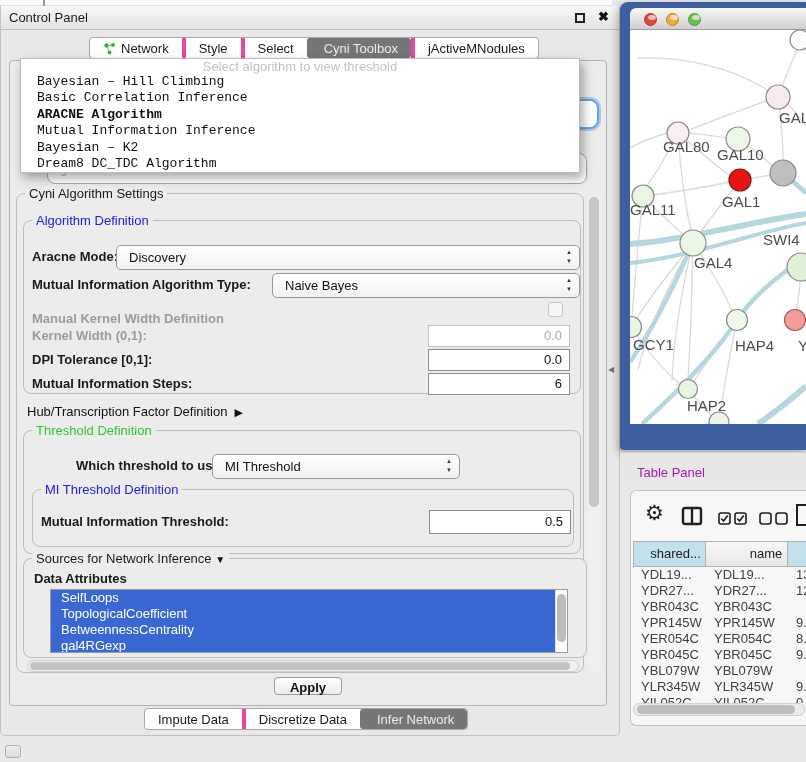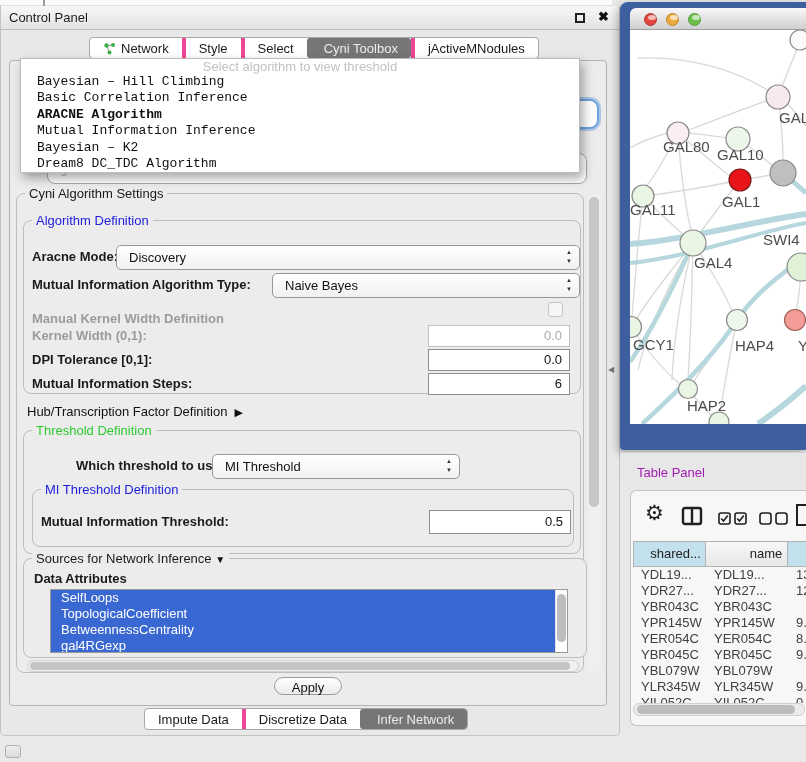--- a/index.html
+++ b/index.html
@@ -69,22 +69,22 @@
   .attr-vscroll { position:absolute; right:0; top:0; bottom:0; width:12px; background:#fdfdfd; border-left:1px solid #e2e2e2; }
   .attr-vthumb { position:absolute; left:1px; top:4px; width:9px; height:48px; background:#bdbdbd; border-radius:5px; }
 
   .hscroll { position:absolute; background:#f1f1f1; border:1px solid #cfcfcf; border-radius:7px; }
   .hthumb { position:absolute; left:2px; top:1px; bottom:1px; background:#c4c4c4; border-radius:5px; }
 
   .vscroll { position:absolute; width:13px; background:#efefef; border-radius:6px; }
   .vthumb { position:absolute; left:1px; width:10px; background:#c6c6c6; border-radius:5px; }
 
   .apply-btn { position:absolute; width:68px; height:18px; line-height:20px; text-align:center;
-               background:linear-gradient(#fefefe,#ececec); border:1px solid #9c9c9c; border-radius:10px;
-               font-size:13px; font-weight:normal; color:#111; }
+               background:linear-gradient(#fefefe,#ececec); border:1px solid #9c9c9c; border-radius:4px;
+               font-size:13px; font-weight:bold; color:#111; }
 
   .mini-btn { position:absolute; left:5px; top:745px; width:16px; height:13px; background:linear-gradient(#ededed,#dcdcdc);
               border:1px solid #b0b0b0; border-radius:3px; }
   .split-handle { position:absolute; left:608px; top:365px; font-size:8px; color:#777; }
 
   
   .net-frame { position:absolute; left:620px; top:2px; width:186px; height:448px; background:#3d5fa0;
                border-radius:8px 0 0 4px; box-shadow:-2px 3px 8px rgba(0,0,0,.30); }
   .net-titlebar { position:absolute; left:10px; top:6px; width:176px; height:22px;
                   background:linear-gradient(#f8f8f8,#cfcfcf); border-radius:6px 0 0 0; border-bottom:1px solid #9e9e9e; }

